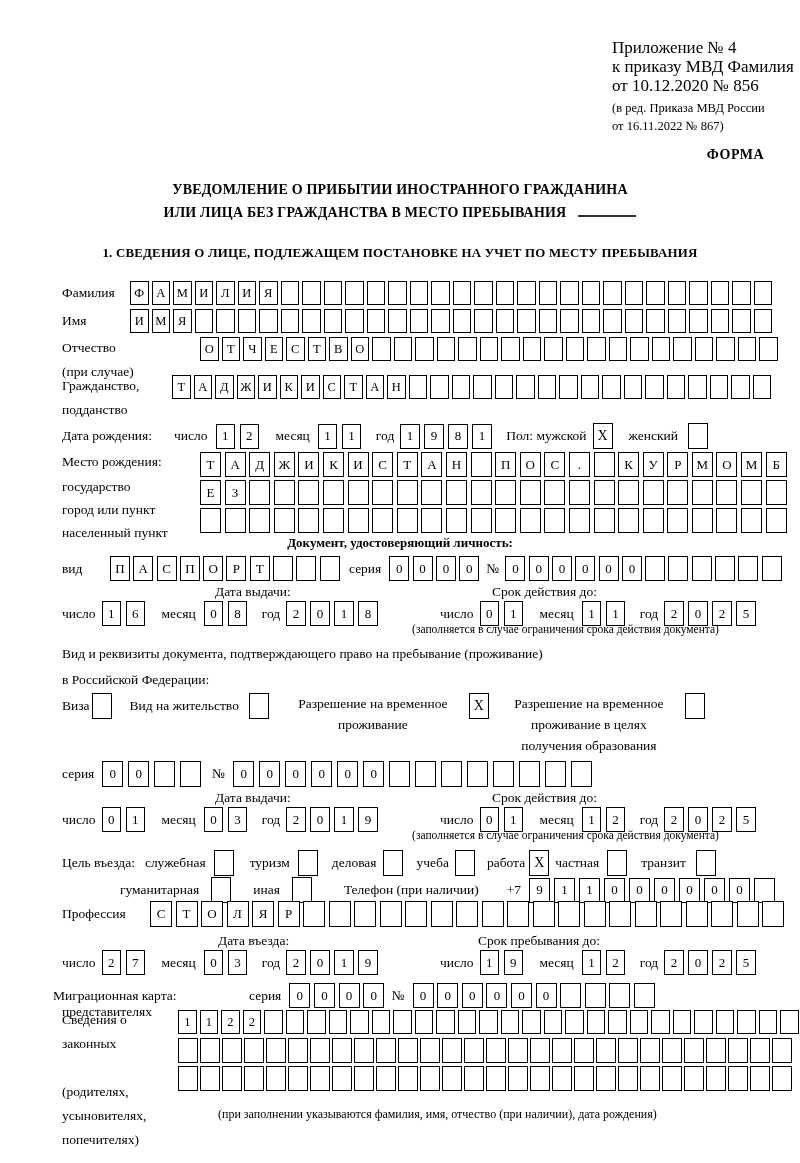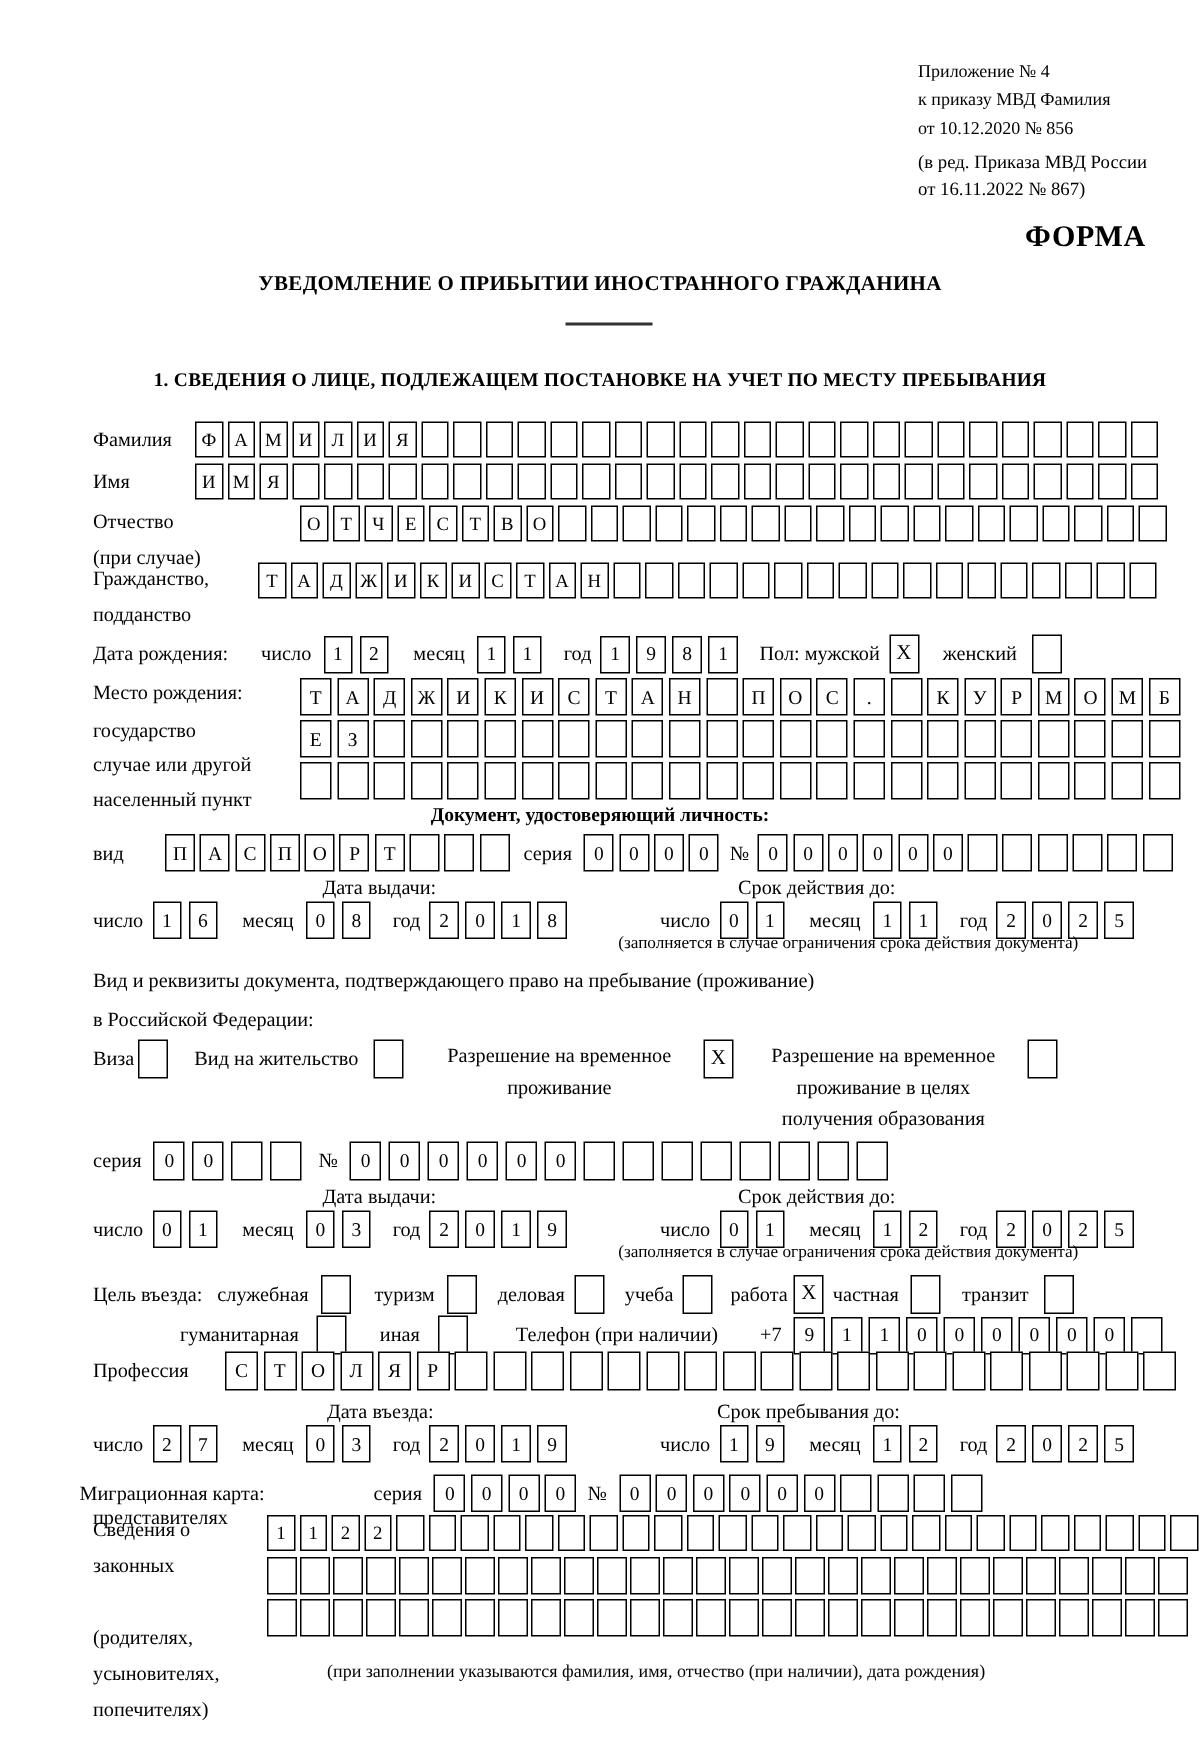--- a/index.html
+++ b/index.html
@@ -25,38 +25,38 @@
          align-items: center; justify-content: center; font-size: 14px; flex: none; }
   .bold { font-weight: bold; }
   .center { left: 0; right: 0; text-align: center; }
   .note { font-size: 11.5px; white-space: nowrap; }
   .mr6 { margin-right: 6px; }  .mr8 { margin-right: 8px; }
   .ml10 { margin-left: 10px; } .ml12 { margin-left: 12px; }
   .blank-underline { display: inline-block; width: 58px; height: 14px;
                      border-bottom: 2px solid #333; margin-left: 12px; }
   .stack { display: flex; flex-direction: column; align-items: center; }
   .stack .lbl { line-height: 21px; text-align: center; }
-  .hdr-line { font-size: 12px; line-height: 19px; white-space: nowrap; }
+  .hdr-line { font-size: 17px; line-height: 19px; white-space: nowrap; }
   .hdr-line.small { font-size: 12.5px; line-height: 18px; }
 </style>
 </head>
 <body>
 
 <div class="abs" style="left:612px; top:38px;">
   <div class="hdr-line">Приложение № 4</div>
   <div class="hdr-line">к приказу МВД Фамилия</div>
   <div class="hdr-line">от 10.12.2020 № 856</div>
   <div class="hdr-line small" style="margin-top:4px">(в ред. Приказа МВД России</div>
   <div class="hdr-line small">от 16.11.2022 № 867)</div>
 </div>
-<div class="abs bold" style="right:36px; top:147px; font-size:20px; letter-spacing:0.5px;">ФОРМА</div>
+<div class="abs bold" style="right:36px; top:147px; font-size:14px; letter-spacing:0.5px;">ФОРМА</div>
 
 <div class="abs center bold" style="top:182px; font-size:14px; letter-spacing:0.2px;">УВЕДОМЛЕНИЕ О ПРИБЫТИИ ИНОСТРАННОГО ГРАЖДАНИНА</div>
 <div class="abs center bold" style="top:203px; font-size:14px; letter-spacing:0.2px;">
-  <span class="blank-underline"></span>
+  <span>ИЛИ ЛИЦА БЕЗ ГРАЖДАНСТВА В МЕСТО ПРЕБЫВАНИЯ</span><span class="blank-underline"></span>
 </div>
 
 <div class="abs center bold" style="top:246px; font-size:12.9px; letter-spacing:0.2px;">1. СВЕДЕНИЯ О ЛИЦЕ, ПОДЛЕЖАЩЕМ ПОСТАНОВКЕ НА УЧЕТ ПО МЕСТУ ПРЕБЫВАНИЯ</div>
 
 <div class="frow" style="left:62px; top:281px;">
   <span class="lbl" style="width:68px;">Фамилия</span>
   <span class="cells sm">
       <span class="cell">Ф</span>
       <span class="cell">А</span>
       <span class="cell">М</span>
@@ -215,21 +215,21 @@
       <span class="cell">1</span>
     </span>
   <span class="lbl mr6 ml10">Пол: мужской</span>
   <span class="chk">X</span>
   <span class="lbl" style="margin:0 10px 0 16px;">женский</span>
   <span class="chk"></span>
 </div>
 
 <div class="abs lbl" style="left:62px; top:454px;">Место рождения:</div>
 <div class="abs lbl" style="left:62px; top:479px;">государство</div>
-<div class="abs lbl" style="left:62px; top:502px;">случае или другой</div>
+<div class="abs lbl" style="left:62px; top:502px;">город или пункт</div>
 <div class="abs lbl" style="left:62px; top:525px;">населенный пункт</div>
 <div class="frow" style="left:200px; top:452px;">
   <span class="cells md">
       <span class="cell">Т</span>
       <span class="cell">А</span>
       <span class="cell">Д</span>
       <span class="cell">Ж</span>
       <span class="cell">И</span>
       <span class="cell">К</span>
       <span class="cell">И</span>

